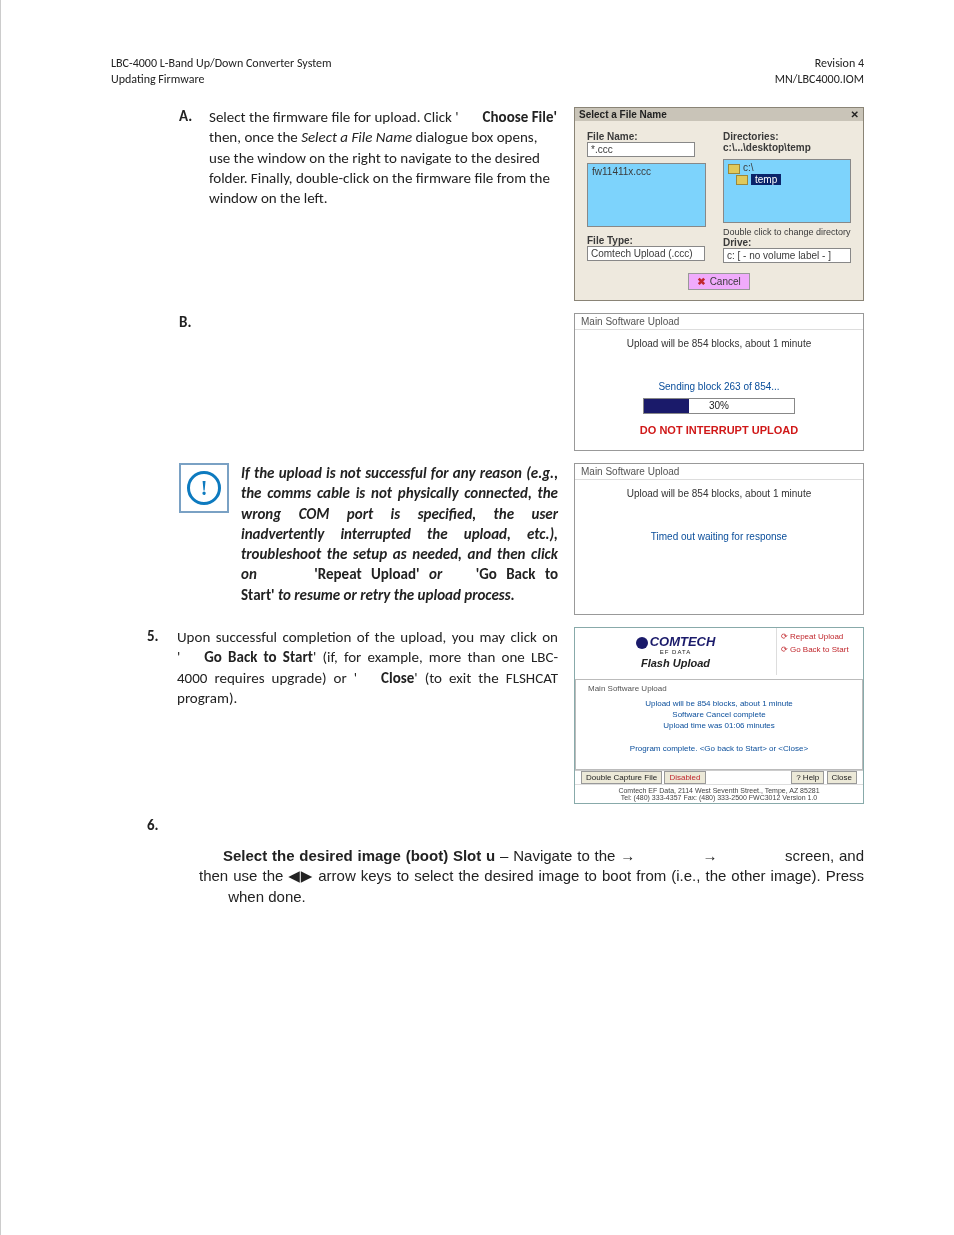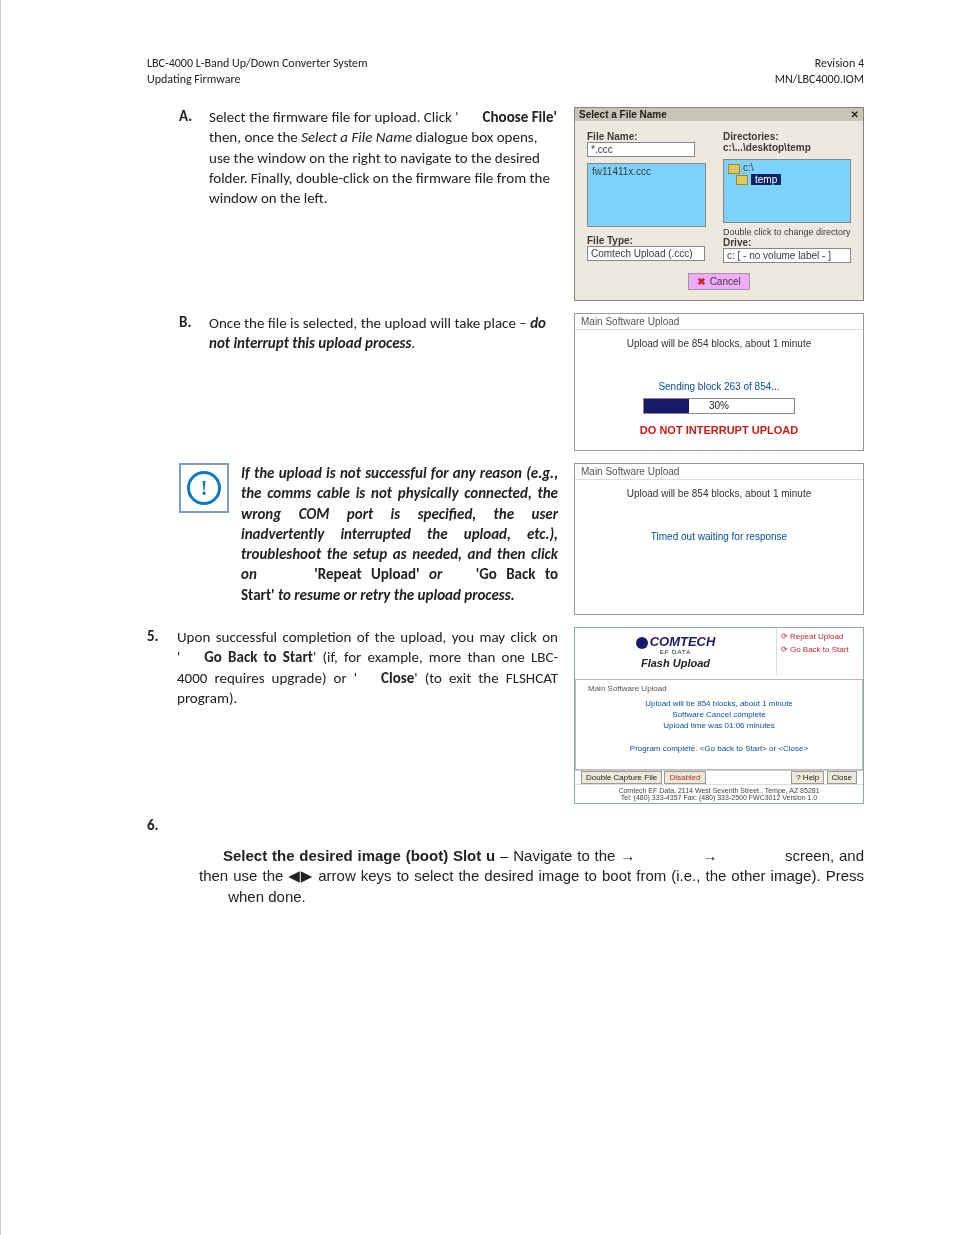--- a/index.html
+++ b/index.html
@@ -19,21 +19,21 @@
     border-left: 1px solid #ccc;
   }
   .hdr {
     display: flex;
     justify-content: space-between;
     font-size: 12px;
     color: #222;
     margin-bottom: 20px;
     line-height: 1.3;
   }
-  .hdr-col { white-space: pre-line; margin-left: 36px; }
+  .hdr-col { white-space: pre-line; }
   .hdr-right { text-align: right; }
   .row { display: flex; gap: 16px; margin-bottom: 12px; }
   .textcol { flex: 1 1 auto; }
   .imgcol { width: 290px; flex: 0 0 auto; }
   .step-letter { display: flex; gap: 8px; }
   .letter, .num { font-weight: bold; min-width: 22px; }
   .letter { margin-left: 68px; }
   .num { margin-left: 36px; }
   .body-text { line-height: 1.35; text-align: left; }
   .body-text.justify { text-align: justify; }
@@ -145,23 +145,20 @@
           </div>
         </div>
       </div>
     </div>
   </div>
 
   <div class="row" style="margin-top:8px;">
     <div class="textcol">
       <div class="step-letter">
         <div class="letter">B.</div>
-        <div class="body-text">
-          <span>Once the file is selected, the upload will take place – </span><span class="bolditalic">do not interrupt this upload process</span><span>.</span>
-        </div>
       </div>
     </div>
     <div class="imgcol">
       <div class="progress-win">
         <div class="progress-title">Main Software Upload</div>
         <div class="progress-body">
           <div class="progress-info">Upload will be 854 blocks, about 1 minute</div>
           <div class="progress-status">Sending block 263 of 854...</div>
           <div class="progress-bar-wrap">
             <div class="progress-bar-fill" style="width:30%;"></div>

